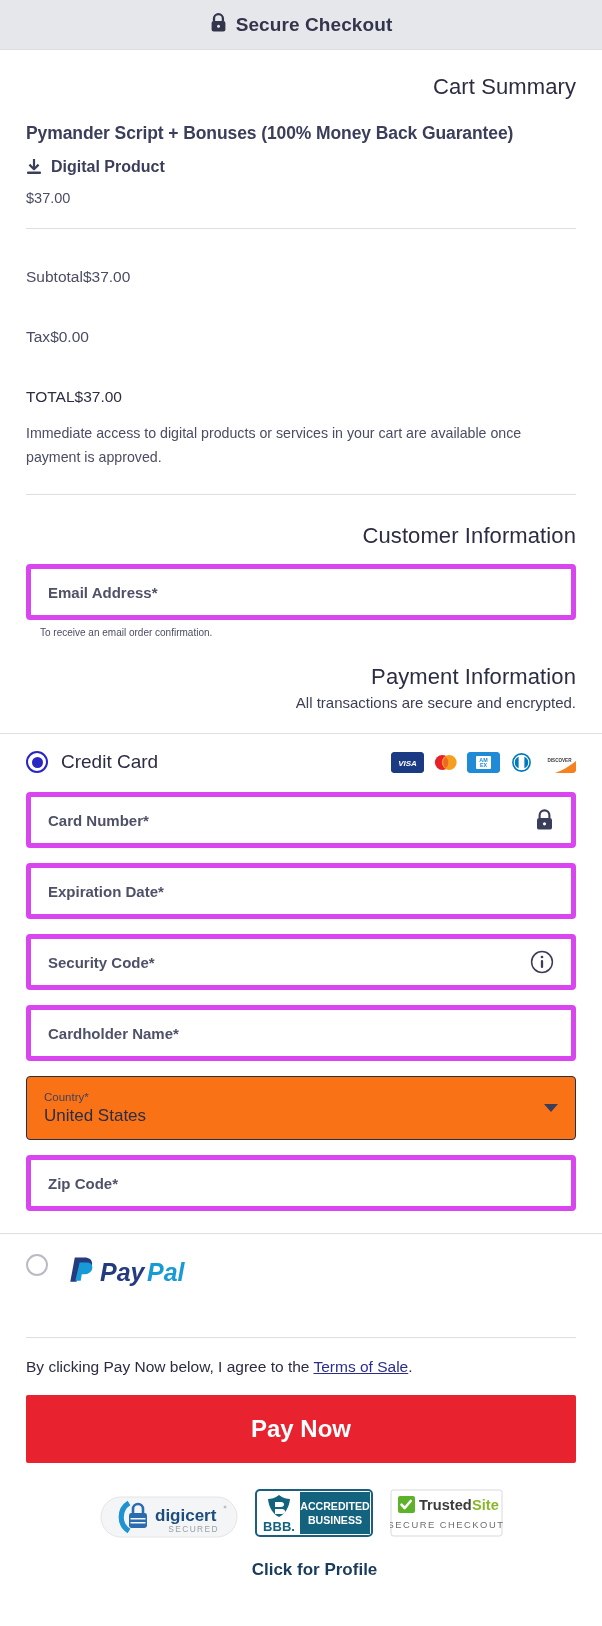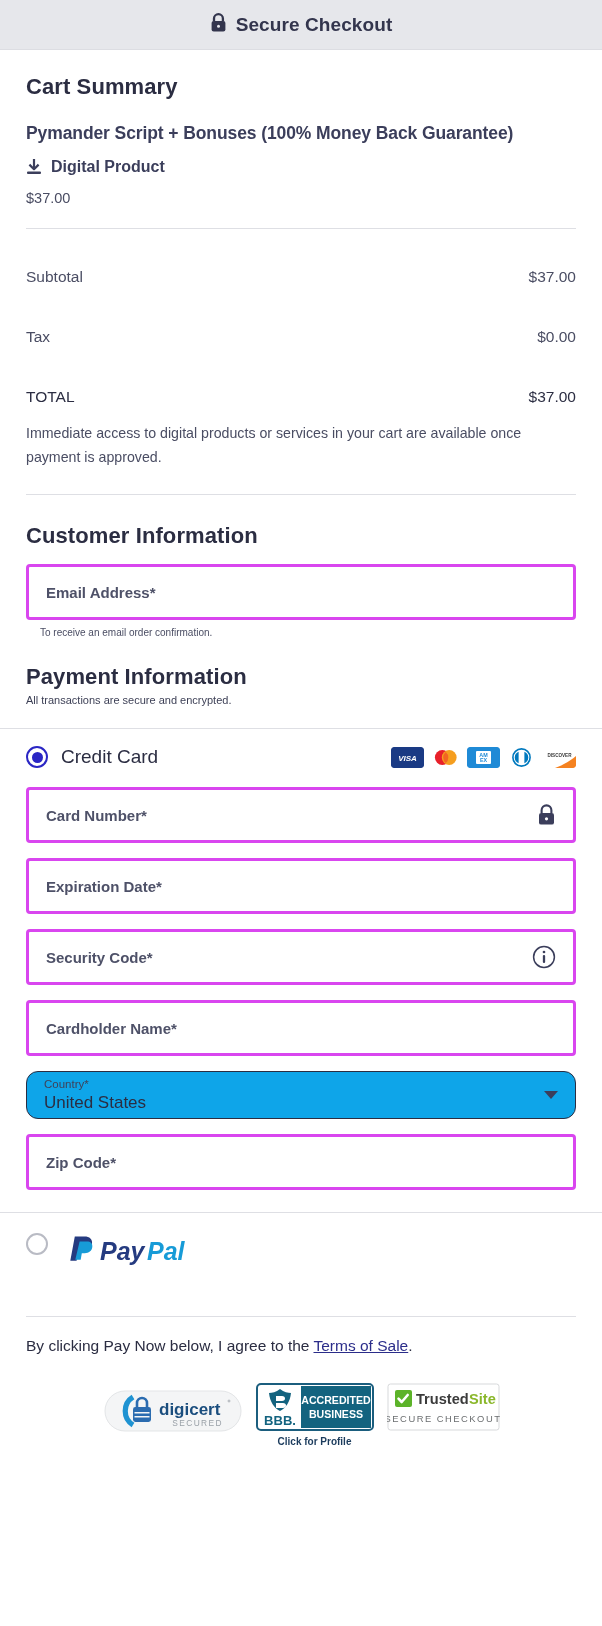--- a/index.html
+++ b/index.html
@@ -27,23 +27,24 @@
     font-size: 19px;
     font-weight: bold;
     color: #33354d;
     letter-spacing: .1px;
   }
 
   
   .page { padding: 0 26px; }
   .sec-title {
     font-size: 22px;
-    font-weight: bold;
+    font-weight: normal;
     color: #2b2d42;
     letter-spacing: .1px;
+    text-align: right;
   }
   .cart-title { margin-top: 24px; }
 
   .product-name {
     margin-top: 22px;
     font-size: 17.5px;
     font-weight: bold;
     line-height: 1.33;
     color: #3b3e5b;
     letter-spacing: -.1px;
@@ -62,42 +63,42 @@
     color: #4a4d63;
   }
 
   .rule { height: 1px; background: #dedfe4; border: 0; }
   .rule-1 { margin-top: 22px; }
   .rule-2 { margin-top: 25px; }
 
   .totals { margin-top: 19px; }
   .total-row {
     display: flex;
-    justify-content: space-between;
+    justify-content: flex-start;
     align-items: baseline;
     font-size: 15.5px;
     color: #4a4d63;
     padding: 3.5px 0;
     margin-top: 35px;
   }
   .total-row.grand { font-weight: normal; color: #2b2d42; font-size: 15.5px; }
   .totals-note {
     margin-top: 13px;
     font-size: 14.2px;
     line-height: 1.65;
     color: #4a4d63;
   }
 
   .cust-title { margin-top: 28px; }
 
   
   .field {
     margin-top: 15px;
     height: 56px;
-    border: 3px solid #d946ef;
+    border: 5px solid #d946ef;
     border-radius: 4px;
     background: #fff;
     display: flex;
     align-items: center;
     padding: 0 17px;
     position: relative;
   }
   .field-label {
     font-size: 15px;
     font-weight: bold;
@@ -107,22 +108,23 @@
     margin-top: 7px;
     padding-left: 14px;
     font-size: 10px;
     color: #4a4d63;
   }
   .field-icon { margin-left: auto; display: flex; align-items: center; }
 
   .pay-title { margin-top: 26px; }
   .pay-sub {
     margin-top: 4px;
-    font-size: 11px;
+    font-size: 15px;
     color: #3c3f55;
+    text-align: right;
   }
 
   
   .pm-divider { margin-top: 22px; height: 1px; background: #dedfe4; }
   .pm-head {
     display: flex;
     align-items: center;
     padding: 17px 0 4px 0;
   }
   .radio {
@@ -150,24 +152,24 @@
     display: flex;
     align-items: center;
     gap: 5px;
     justify-content: space-between;
   }
   .brand { height: 21px; width: 33px; border-radius: 3px; overflow: hidden; display:block; }
 
   
   .select-field {
     margin-top: 15px;
-    height: 48px;
+    height: 64px;
     border: 1px solid #2b2d42;
-    border-radius: 12px;
-    background: #0ea5e9;
+    border-radius: 4px;
+    background: #f97316;
     padding: 0 17px;
     display: flex;
     align-items: center;
     position: relative;
   }
   .select-inner { display: flex; flex-direction: column; justify-content: center; }
   .select-mini {
     font-size: 11.5px;
     color: #3f4259;
     line-height: 1.1;
@@ -226,22 +228,22 @@
     margin-top: 26px;
     padding-bottom: 20px;
     display: flex;
     align-items: flex-start;
     justify-content: center;
     gap: 13px;
   }
   .badge-digicert { position: relative; }
   .badge-bbb { display: flex; flex-direction: column; align-items: center; }
   .bbb-caption {
-    margin-top: 5px;
-    font-size: 10px;
+    margin-top: 23px;
+    font-size: 17px;
     font-weight: bold;
     color: #1b3b5c;
   }
 </style>
 </head>
 <body>
 
 <div class="secure-bar">
   <span class="lock-glyph">
     <svg width="17" height="20" viewBox="0 0 17 20">
@@ -416,20 +418,21 @@
       </svg>
     </span>
   </div>
 
   <div class="pm-divider"></div>
 
   <div class="terms">
     <span>By clicking Pay Now below, I agree to the </span><a href="#">Terms of Sale</a><span>.</span>
   </div>
 
+  <button class="pay-btn">Pay Now</button>
 
   <div class="badges">
 
     <span class="badge-digicert">
       <svg width="140" height="56" viewBox="0 0 140 56">
         <rect x="2" y="8" width="136" height="40" rx="20" fill="#f4f5f6" stroke="#e3e5e7"></rect>
         <path d="M30 14a16.5 16.5 0 0 0 0 28" fill="none" stroke="#1f93d2" stroke-width="5.2"></path>
         <rect x="30" y="24" width="18" height="15" rx="2.4" fill="#2b6cb0"></rect>
         <path d="M34 24v-4a5 5 0 0 1 10 0v4" fill="none" stroke="#2b6cb0" stroke-width="2.6"></path>
         <rect x="31.5" y="29" width="15" height="1.5" fill="#f4f5f6"></rect>

